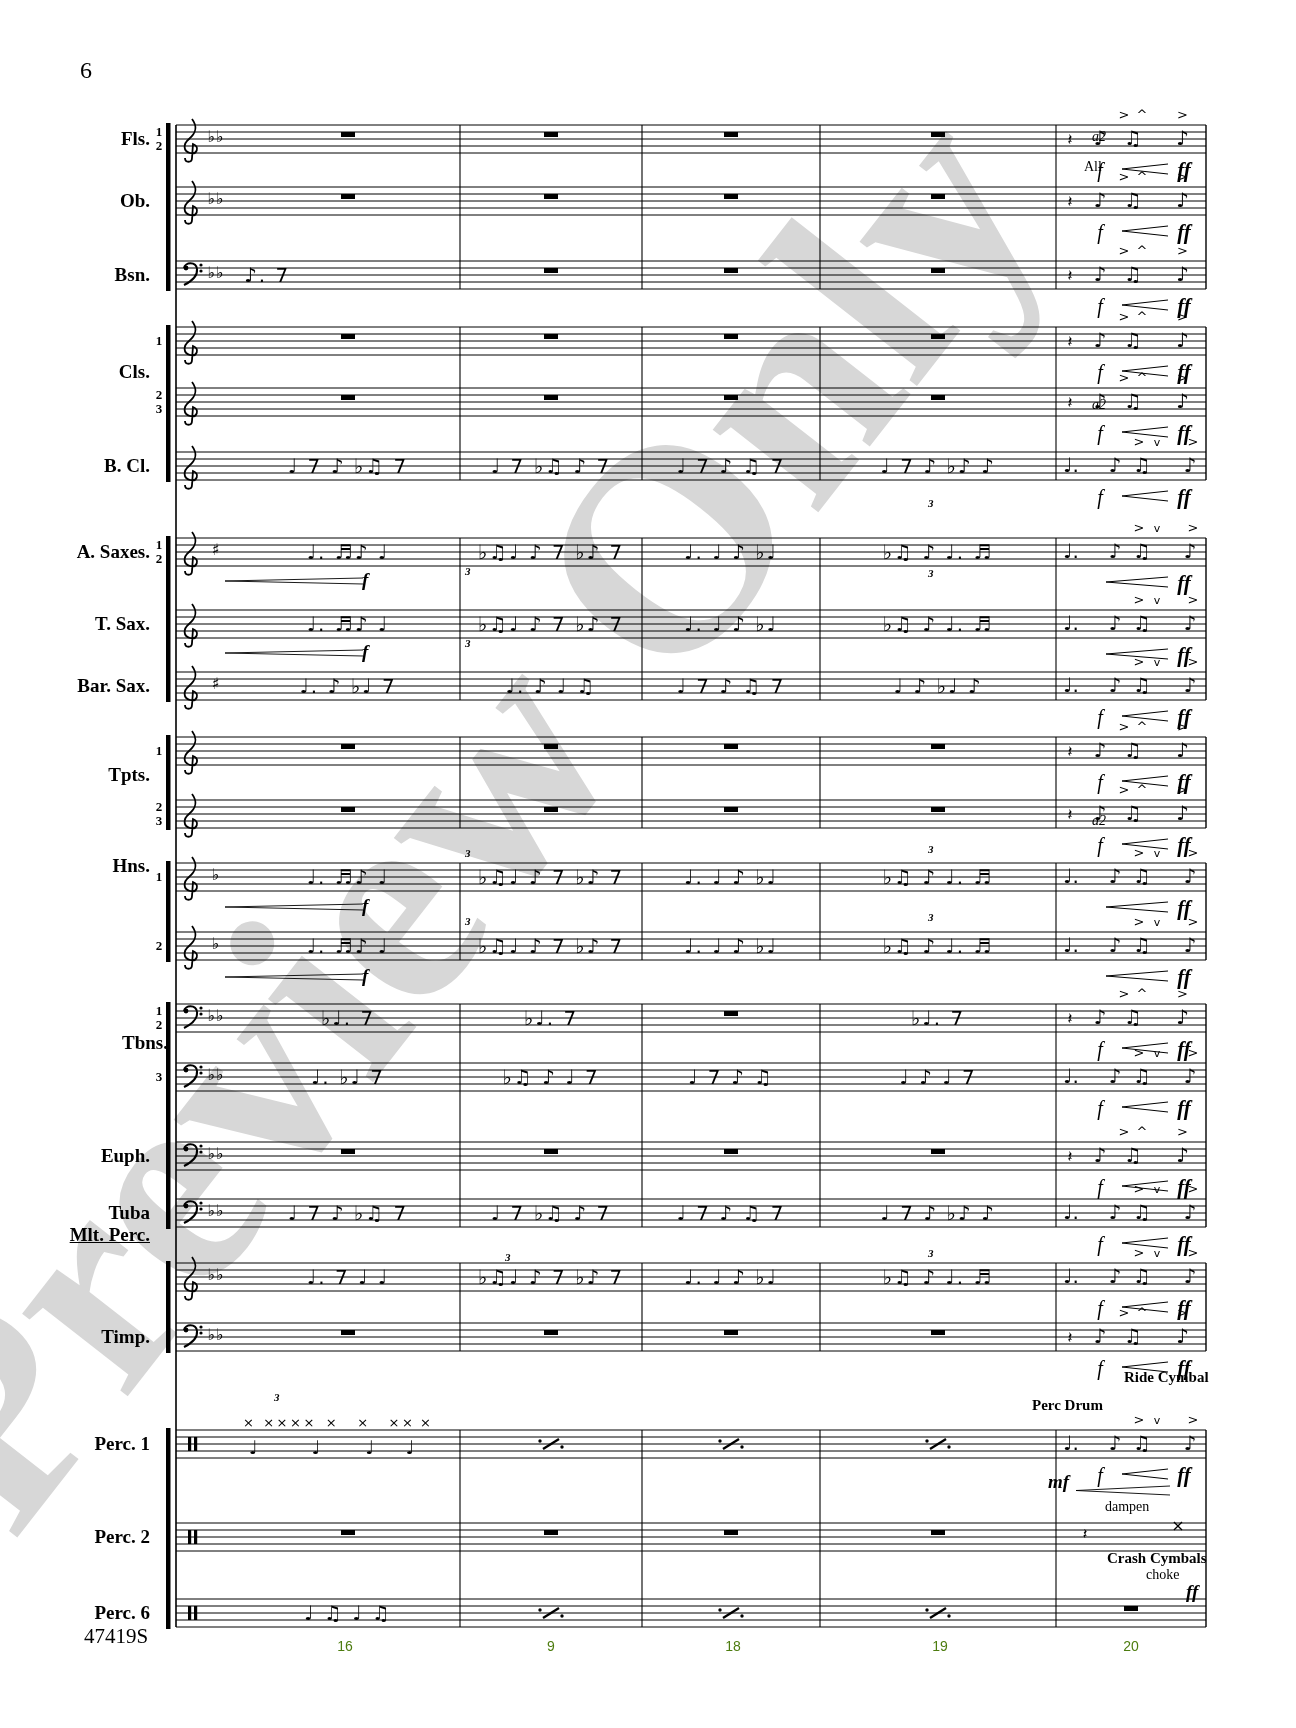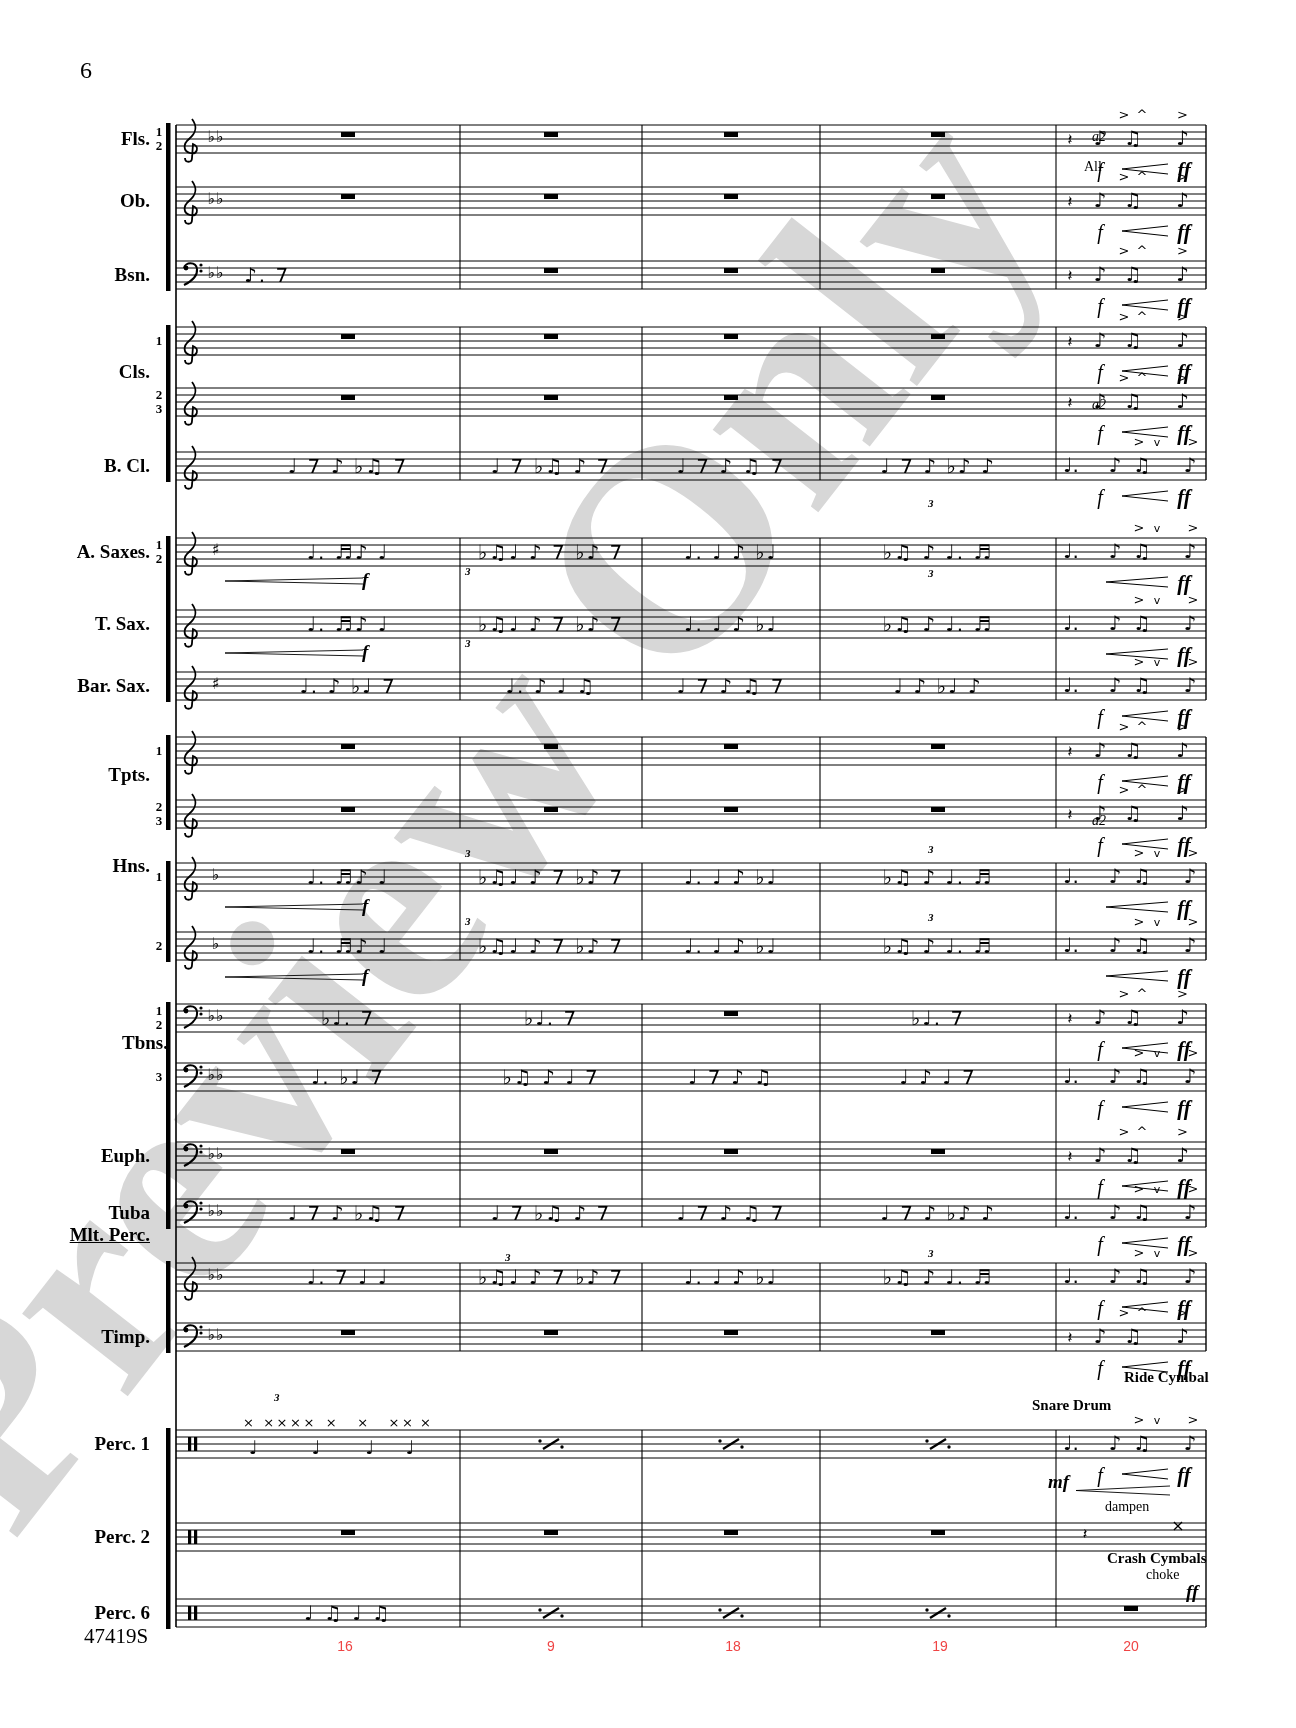--- a/index.html
+++ b/index.html
@@ -8,21 +8,21 @@
   #watermark{position:absolute;left:58px;top:1268px;height:310px;line-height:310px;
         font-size:292px;font-weight:bold;color:#d7d7d7;white-space:nowrap;
         transform:rotate(-52deg);transform-origin:0 100%;z-index:0;
         font-family:"Liberation Serif",serif;}
   #score-svg{position:absolute;left:0;top:0;z-index:1;}
   #overlay{position:absolute;left:0;top:0;width:1296px;height:1728px;z-index:2;pointer-events:none;}
   .ilabel{position:absolute;left:20px;width:130px;text-align:right;
         font:bold 19px/1 "Liberation Serif",serif;color:#000;}
   .inum{position:absolute;left:151px;width:16px;text-align:center;white-space:pre-line;
         font:bold 13px/14px "Liberation Serif",serif;color:#000;}
-  .mnum{position:absolute;width:40px;text-align:center;font:14px/1 "Liberation Sans",sans-serif;color:#ef4444;}
+  .mnum{position:absolute;width:40px;text-align:center;font:14px/1 "Liberation Sans",sans-serif;color:#4d7c0f;}
   .a-it{position:absolute;font:italic 14px/1 "Liberation Serif",serif;margin-top:36px;}
   .a-sm{position:absolute;font:14px/1 "Liberation Serif",serif;}
   .a-bold{position:absolute;font:bold 15px/1 "Liberation Serif",serif;}
   .a-dyn{position:absolute;font:italic bold 19px/1 "Liberation Serif",serif;}
   .a-trip{position:absolute;font:italic bold 11px/1 "Liberation Serif",serif;}
   #page-number{position:absolute;left:80px;top:58px;font:24px/1 "Liberation Serif",serif;}
   #catalog{position:absolute;left:84px;top:1626px;font:21px/1 "Liberation Serif",serif;}
 </style>
 </head>
 <body>
@@ -685,21 +685,21 @@
       <span class="a-trip" style="left: 465px; top: 566px;">3</span>
       <span class="a-trip" style="left: 928px; top: 498px;">3</span>
       <span class="a-trip" style="left: 465px; top: 638px;">3</span>
       <span class="a-trip" style="left: 928px; top: 568px;">3</span>
       <span class="a-trip" style="left: 465px; top: 848px;">3</span>
       <span class="a-trip" style="left: 928px; top: 844px;">3</span>
       <span class="a-trip" style="left: 465px; top: 916px;">3</span>
       <span class="a-trip" style="left: 928px; top: 912px;">3</span>
       <span class="a-trip" style="left: 505px; top: 1252px;">3</span>
       <span class="a-trip" style="left: 928px; top: 1248px;">3</span>
-      <span class="a-bold" style="left: 1032px; top: 1398px;">Snare Drum</span>
+      <span class="a-bold" style="left: 1032px; top: 1398px;">Perc Drum</span>
       <span class="a-bold" style="left: 1124px; top: 1370px;">Ride Cymbal</span>
       <span class="a-dyn" style="left: 1048px; top: 1472px;">mf</span>
       <span class="a-sm" style="left: 1105px; top: 1500px;">dampen</span>
       <span class="a-bold" style="left: 1076px; top: 1551px; margin-left: 31px;">Crash Cymbals</span>
       <span class="a-sm" style="left: 1146px; top: 1568px;">choke</span>
       <span class="a-dyn" style="left: 1186px; top: 1582px;">ff</span>
     </div>
 </div>
 
 </body></html>

